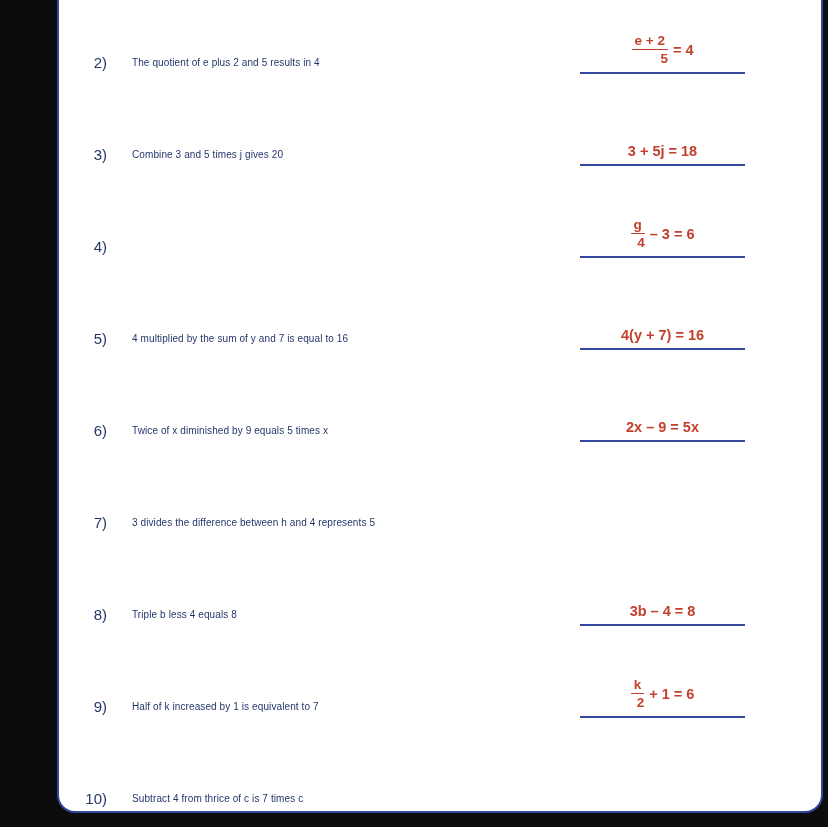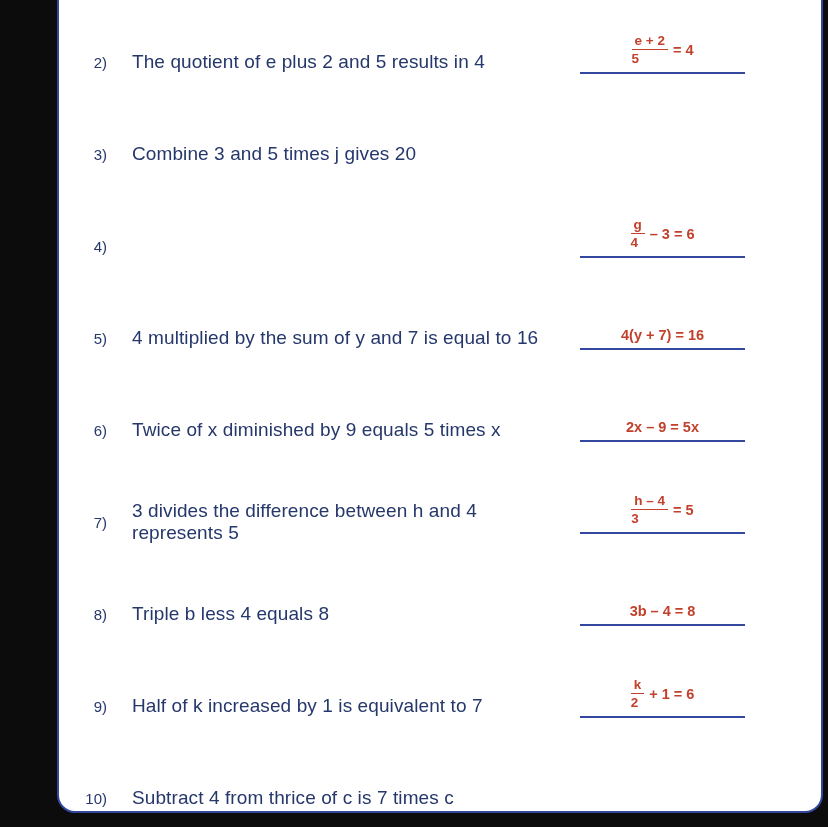--- a/index.html
+++ b/index.html
@@ -45,21 +45,21 @@
     color: #25376b;
     font-size: 15px;
   }
   .qtext {
     position: absolute;
     left: 73px;
     right: 255px;
     top: 50%;
     transform: translateY(-50%);
     color: #25376b;
-    font-size: 19px;
+    font-size: 10px;
     letter-spacing: 0.1px;
   }
   .answer {
     position: absolute;
     right: 76px;
     bottom: 34px;
     width: 165px;
     display: flex;
     align-items: center;
     justify-content: center;
@@ -67,21 +67,21 @@
     border-bottom: 2px solid #33479e;
     padding-bottom: 5px;
     color: #c2402c;
     font-weight: bold;
     font-size: 14.5px;
     white-space: nowrap;
   }
   .frac {
     display: inline-flex;
     flex-direction: column;
-    align-items: flex-start;
+    align-items: flex-end;
     line-height: 1.15;
     font-size: 13.5px;
   }
   .frac .top {
     border-bottom: 1.6px solid #c2402c;
     padding: 0 3px 1px 3px;
   }
   .frac .bot {
     padding-top: 1px;
   }
@@ -100,20 +100,23 @@
           <span class="top">e + 2</span>
           <span class="bot">5</span>
         </span>
         <span>= 4</span>
       </div>
     </div>
 
     <div class="row">
       <div class="qnum">3)</div>
       <div class="qtext">Combine 3 and 5 times j gives 20</div>
+      <div class="answer">
+        <span>3 + 5j = 18</span>
+      </div>
     </div>
 
     <div class="row">
       <div class="qnum">4)</div>
       <div class="answer">
         <span class="frac">
           <span class="top">g</span>
           <span class="bot">4</span>
         </span>
         <span>– 3 = 6</span>
@@ -132,27 +135,20 @@
       <div class="qnum">6)</div>
       <div class="qtext">Twice of x diminished by 9 equals 5 times x</div>
       <div class="answer">
         <span>2x – 9 = 5x</span>
       </div>
     </div>
 
     <div class="row">
       <div class="qnum">7)</div>
       <div class="qtext">3 divides the difference between h and 4 represents 5</div>
-      <div class="answer">
-        <span class="frac">
-          <span class="top">h – 4</span>
-          <span class="bot">3</span>
-        </span>
-        <span>= 5</span>
-      </div>
     </div>
 
     <div class="row">
       <div class="qnum">8)</div>
       <div class="qtext">Triple b less 4 equals 8</div>
       <div class="answer">
         <span>3b – 4 = 8</span>
       </div>
     </div>
 

